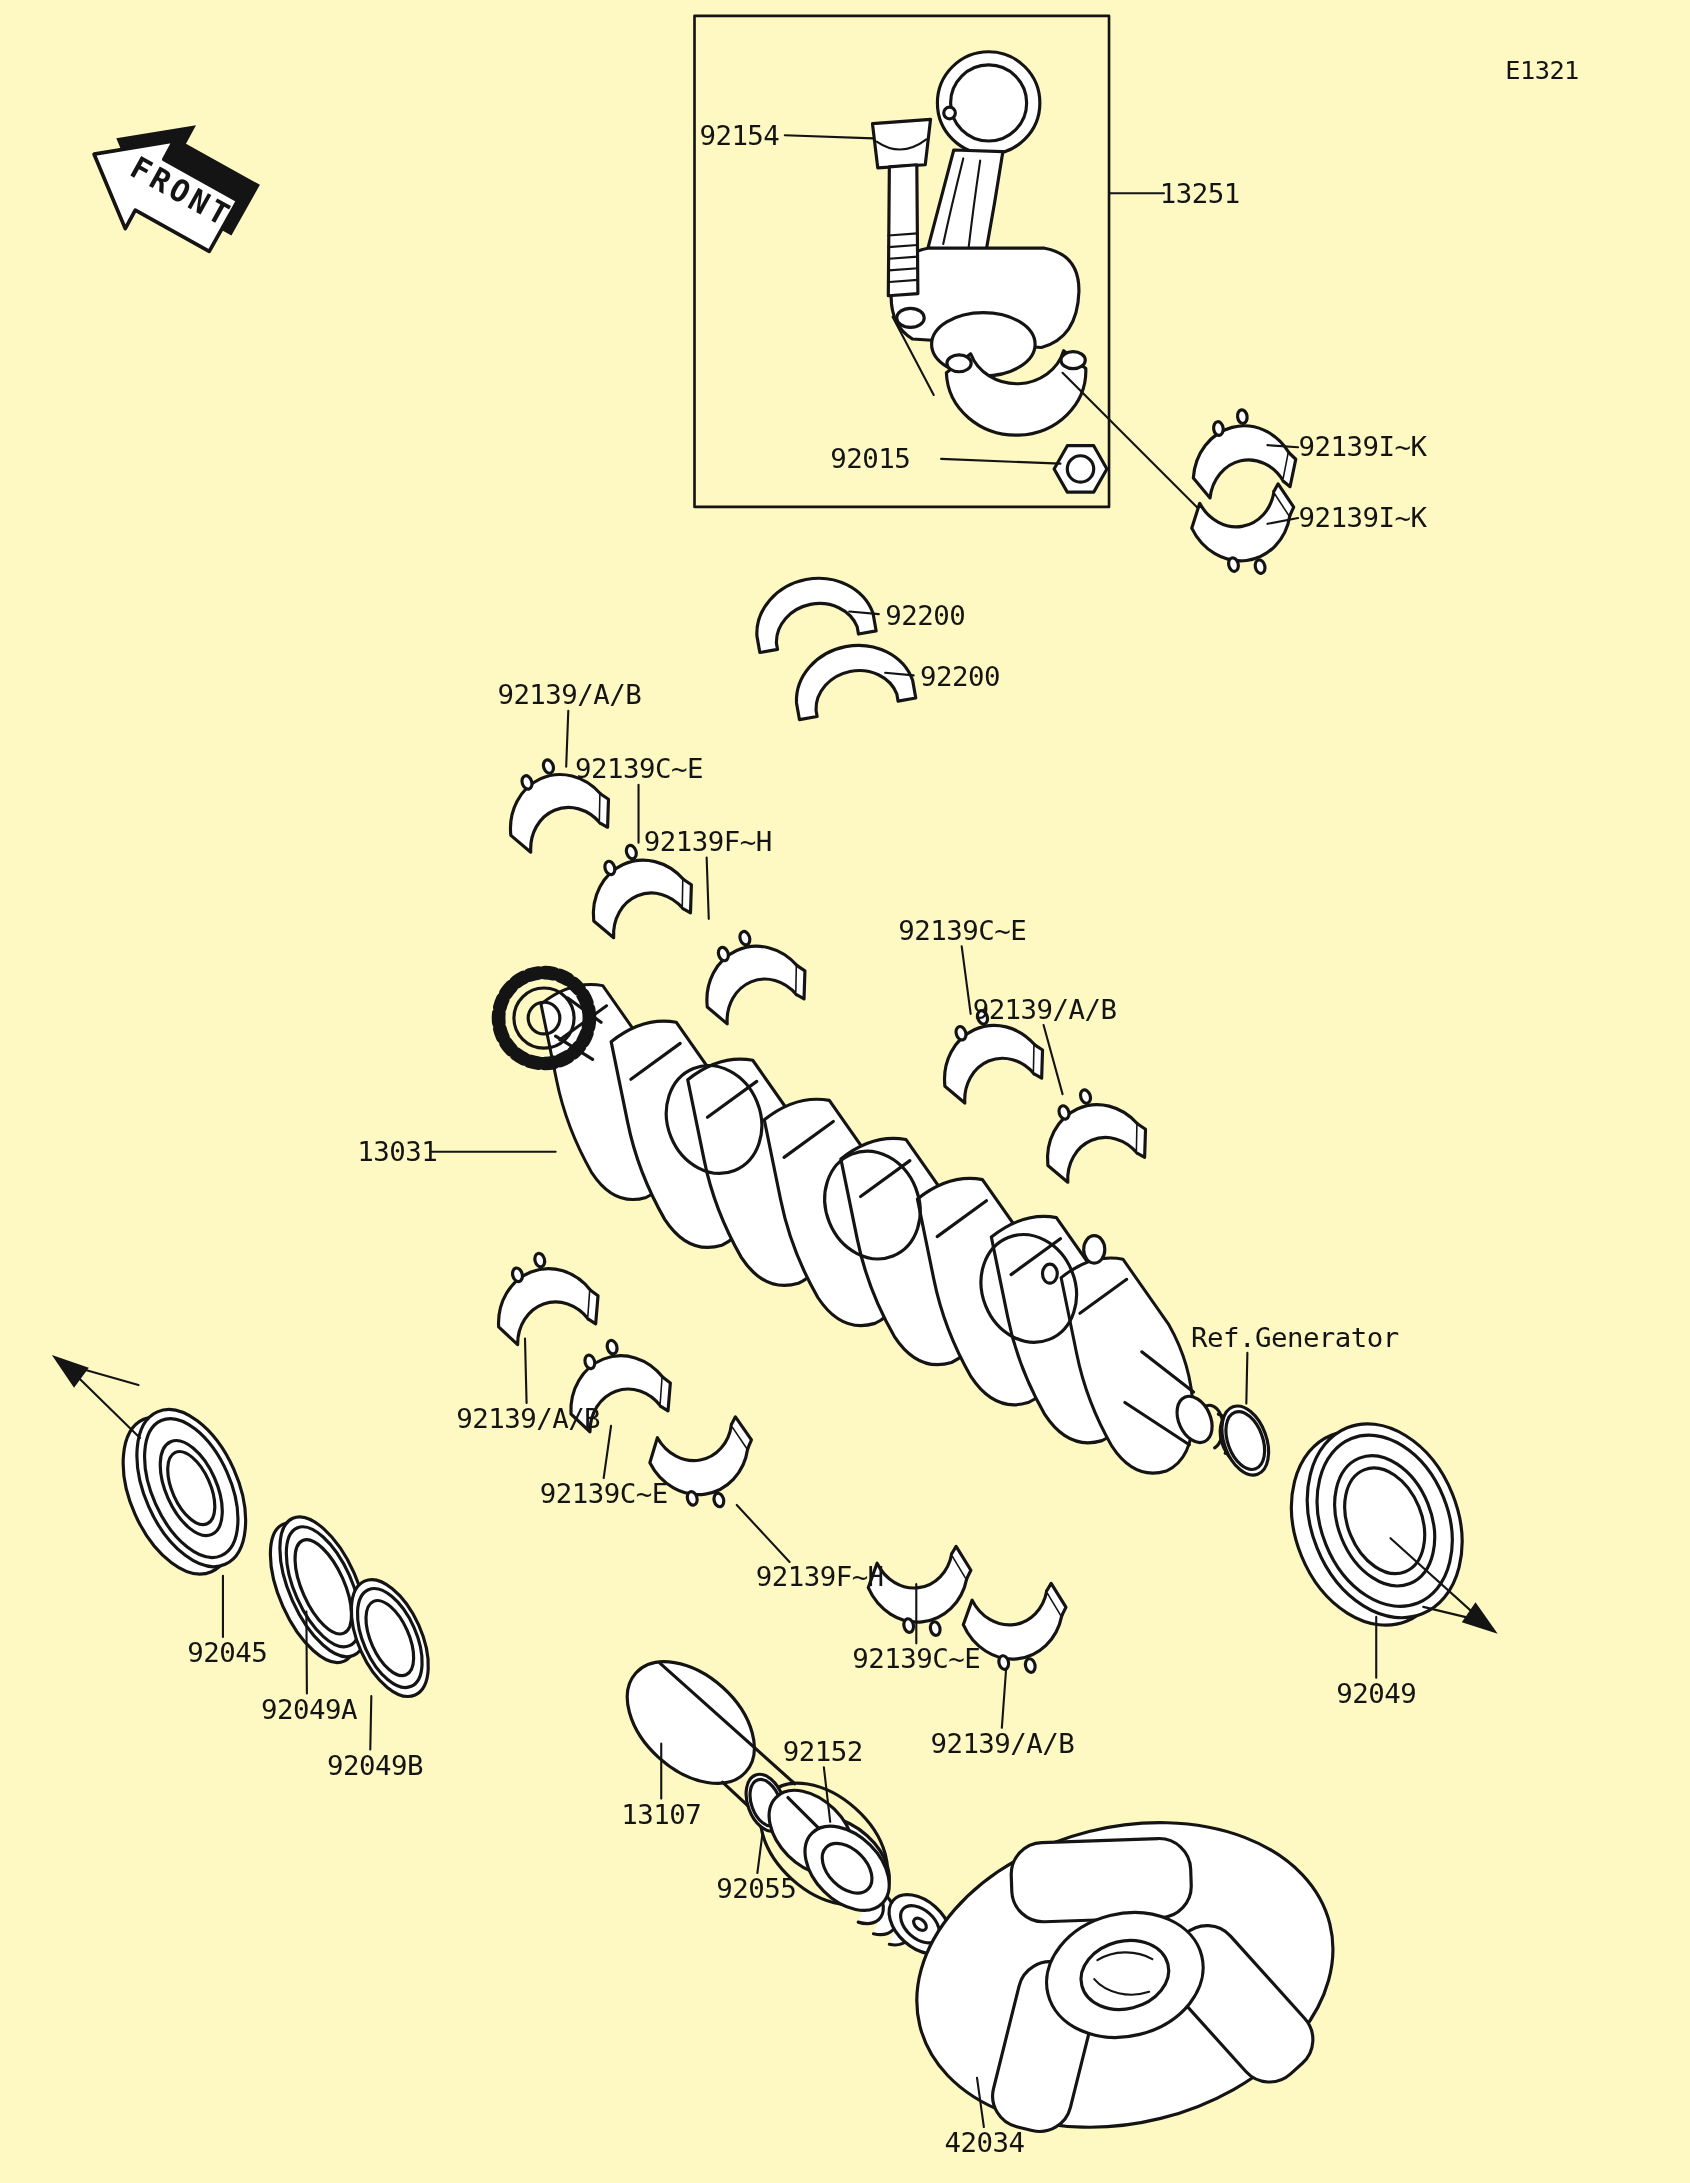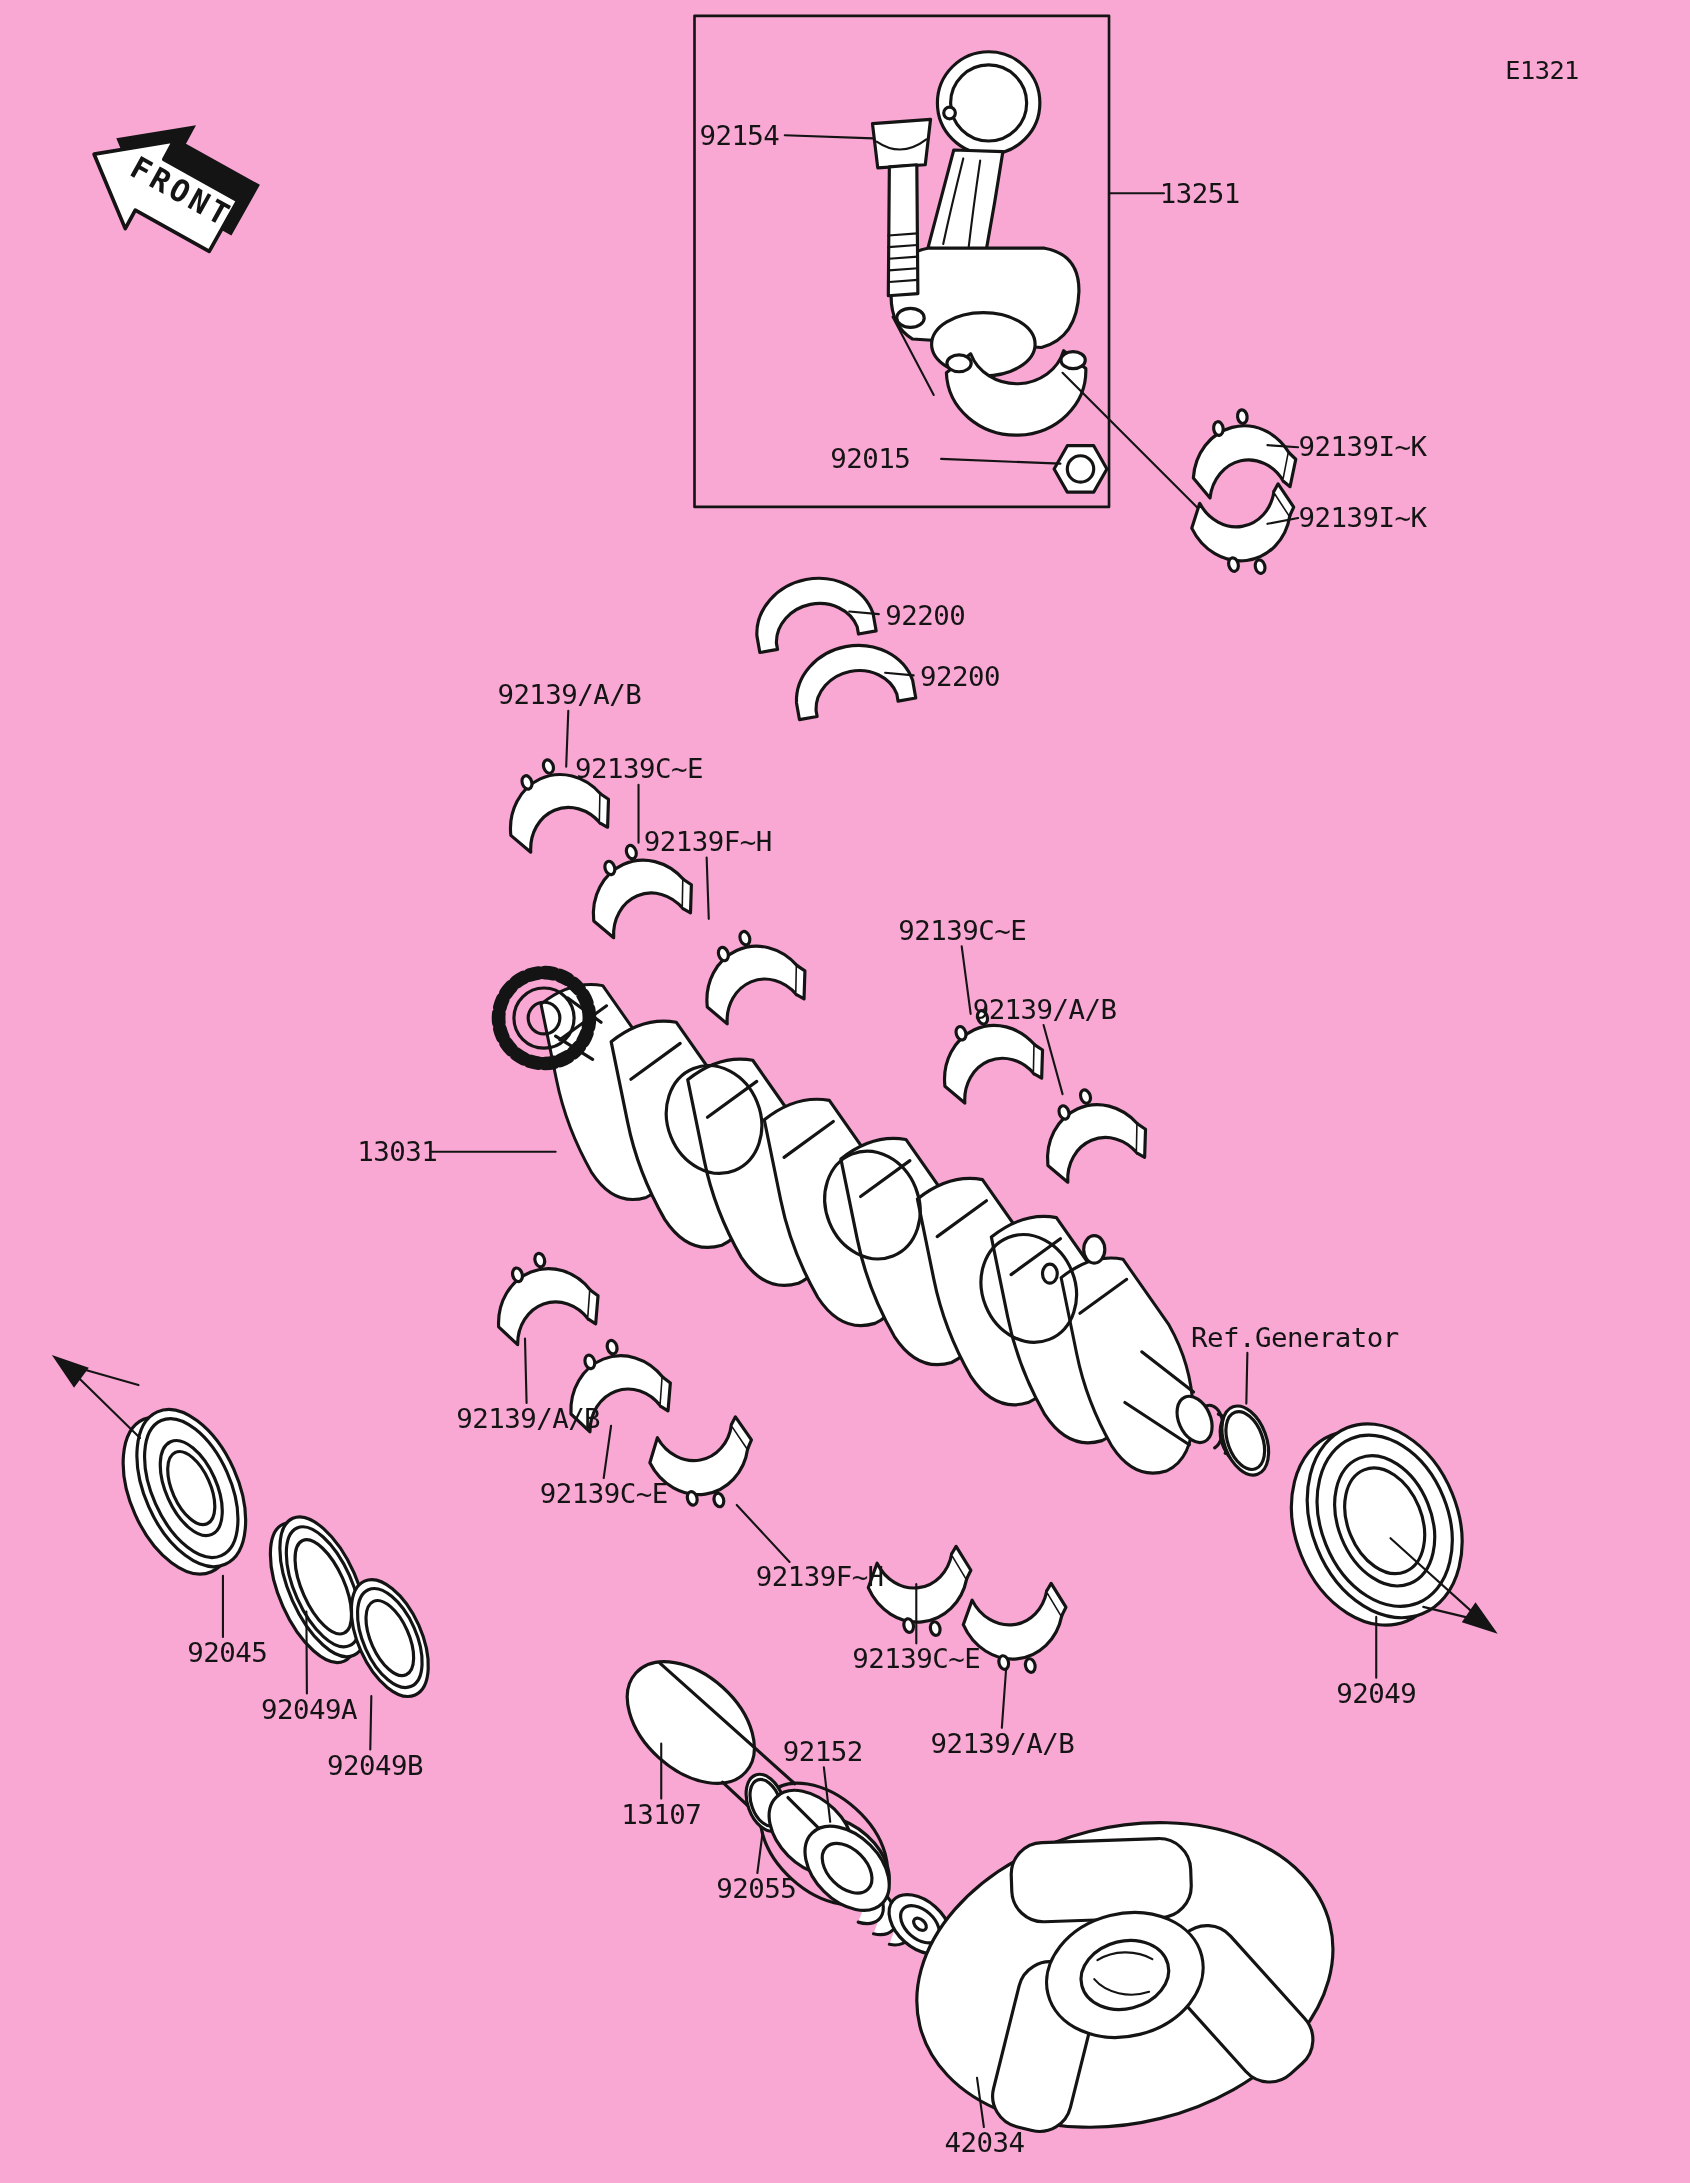--- a/index.html
+++ b/index.html
@@ -1,16 +1,16 @@
 <!DOCTYPE html>
 <html style="font-size:8.5px"><head>
 <meta charset="utf-8">
 <style>
   html,body{margin:0;padding:0;background:#ffffff;}
-  .page{position:relative;width:1690px;height:2183px;background:#f9a8d4;overflow:hidden;
+  .page{position:relative;width:1690px;height:2183px;background:#fef9c3;overflow:hidden;
         font-family:"DejaVu Sans Mono","Liberation Mono",monospace;}
   svg{position:absolute;left:0;top:0;}
   .lbl{font-family:"DejaVu Sans Mono","Liberation Mono",monospace;
        font-size:52px;fill:#141414;text-anchor:middle;letter-spacing:-1px;}
   .code{font-size:48px;}
   .front-text{font-family:"DejaVu Sans Mono","Liberation Mono",monospace;
        font-size:58px;fill:#141414;letter-spacing:7px;font-weight:bold;}
 </style>
 </head>
 <body>

